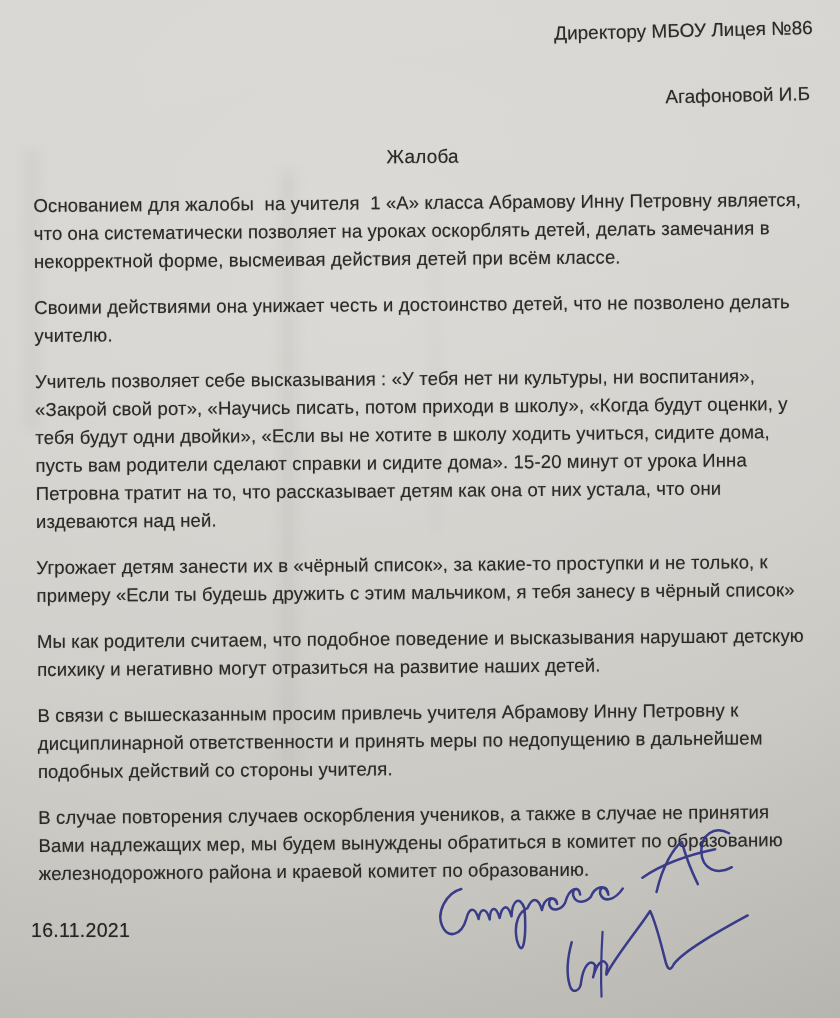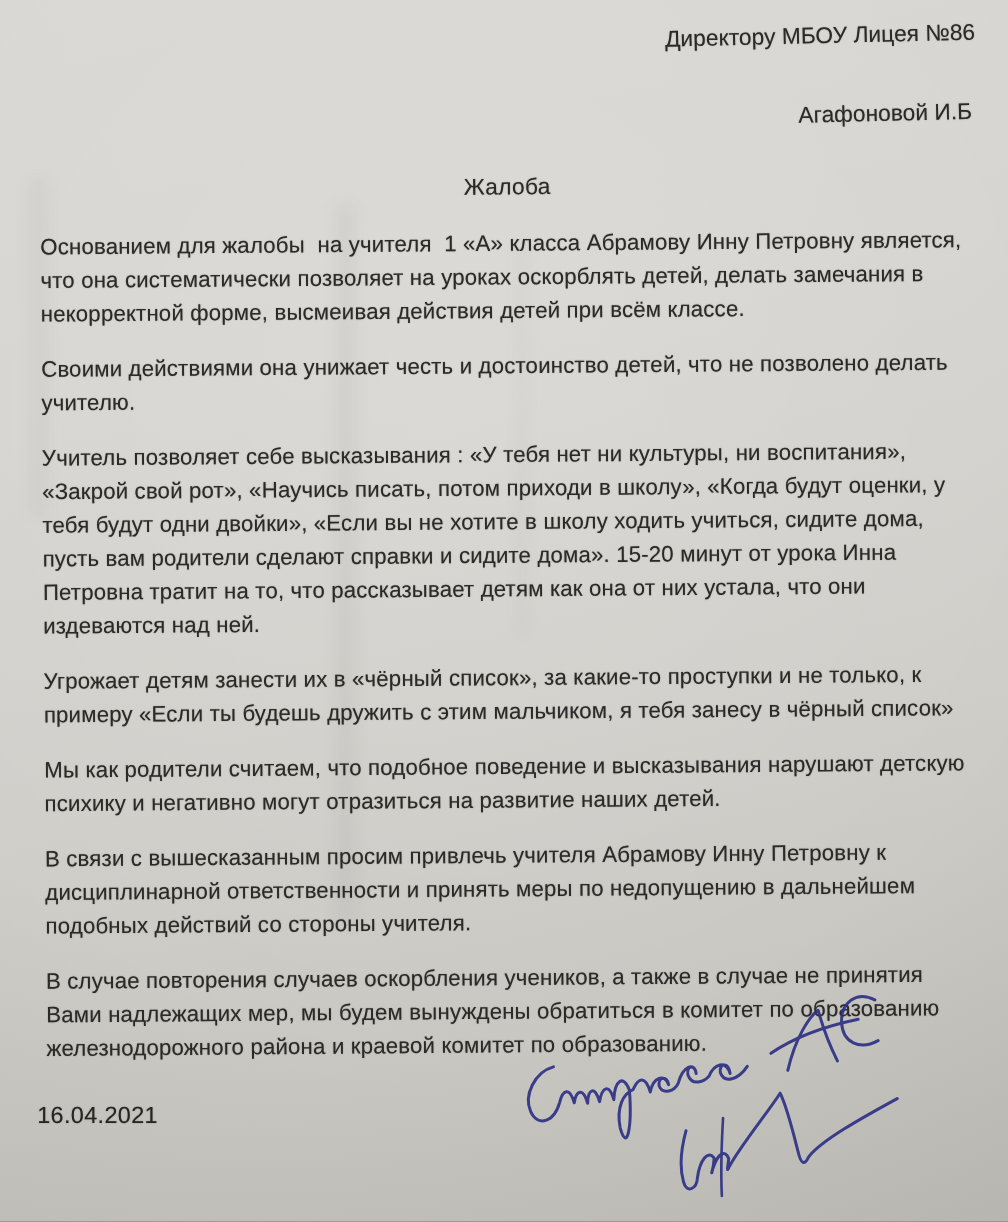--- a/index.html
+++ b/index.html
@@ -118,21 +118,21 @@
       <p class="para">Своими действиями она унижает честь и достоинство детей, что не позволено делать учителю.</p>
       <p class="para">Учитель позволяет себе высказывания : «У тебя нет ни культуры, ни воспитания», «Закрой свой рот», «Научись писать, потом приходи в школу», «Когда будут оценки, у тебя будут одни двойки», «Если вы не хотите в школу ходить учиться, сидите дома, пусть вам родители сделают справки и сидите дома». 15-20 минут от урока Инна Петровна тратит на то, что рассказывает детям как она от них устала, что они издеваются над ней.</p>
       <p class="para">Угрожает детям занести их в «чёрный список», за какие-то проступки и не только, к примеру «Если ты будешь дружить с этим мальчиком, я тебя занесу в чёрный список»</p>
       <p class="para">Мы как родители считаем, что подобное поведение и высказывания нарушают детскую психику и негативно могут отразиться на развитие наших детей.</p>
       <p class="para">В связи с вышесказанным просим привлечь учителя Абрамову Инну Петровну к дисциплинарной ответственности и принять меры по недопущению в дальнейшем подобных действий со стороны учителя.</p>
       <p class="para">В случае повторения случаев оскорбления учеников, а также в случае не принятия Вами надлежащих мер, мы будем вынуждены обратиться в комитет по образованию железнодорожного района и краевой комитет по образованию.</p>
     </div>
 
   </div>
 
-  <span class="doc-date">16.04.2021</span>
+  <span class="doc-date">16.11.2021</span>
 
   <svg class="signature-svg" viewBox="0 0 344 160" xmlns="http://www.w3.org/2000/svg">
     <title>Смирнова АС</title>
     <g fill="none" stroke="#2e3184" stroke-width="2.5" stroke-linecap="round" stroke-linejoin="round" opacity="0.92" transform="rotate(-8 30 80)">
 
       <path d="
         M 40 32
         C 24 34 12 52 16 66
         C 20 80 34 78 41 62
         C 45 52 51 50 53 64

